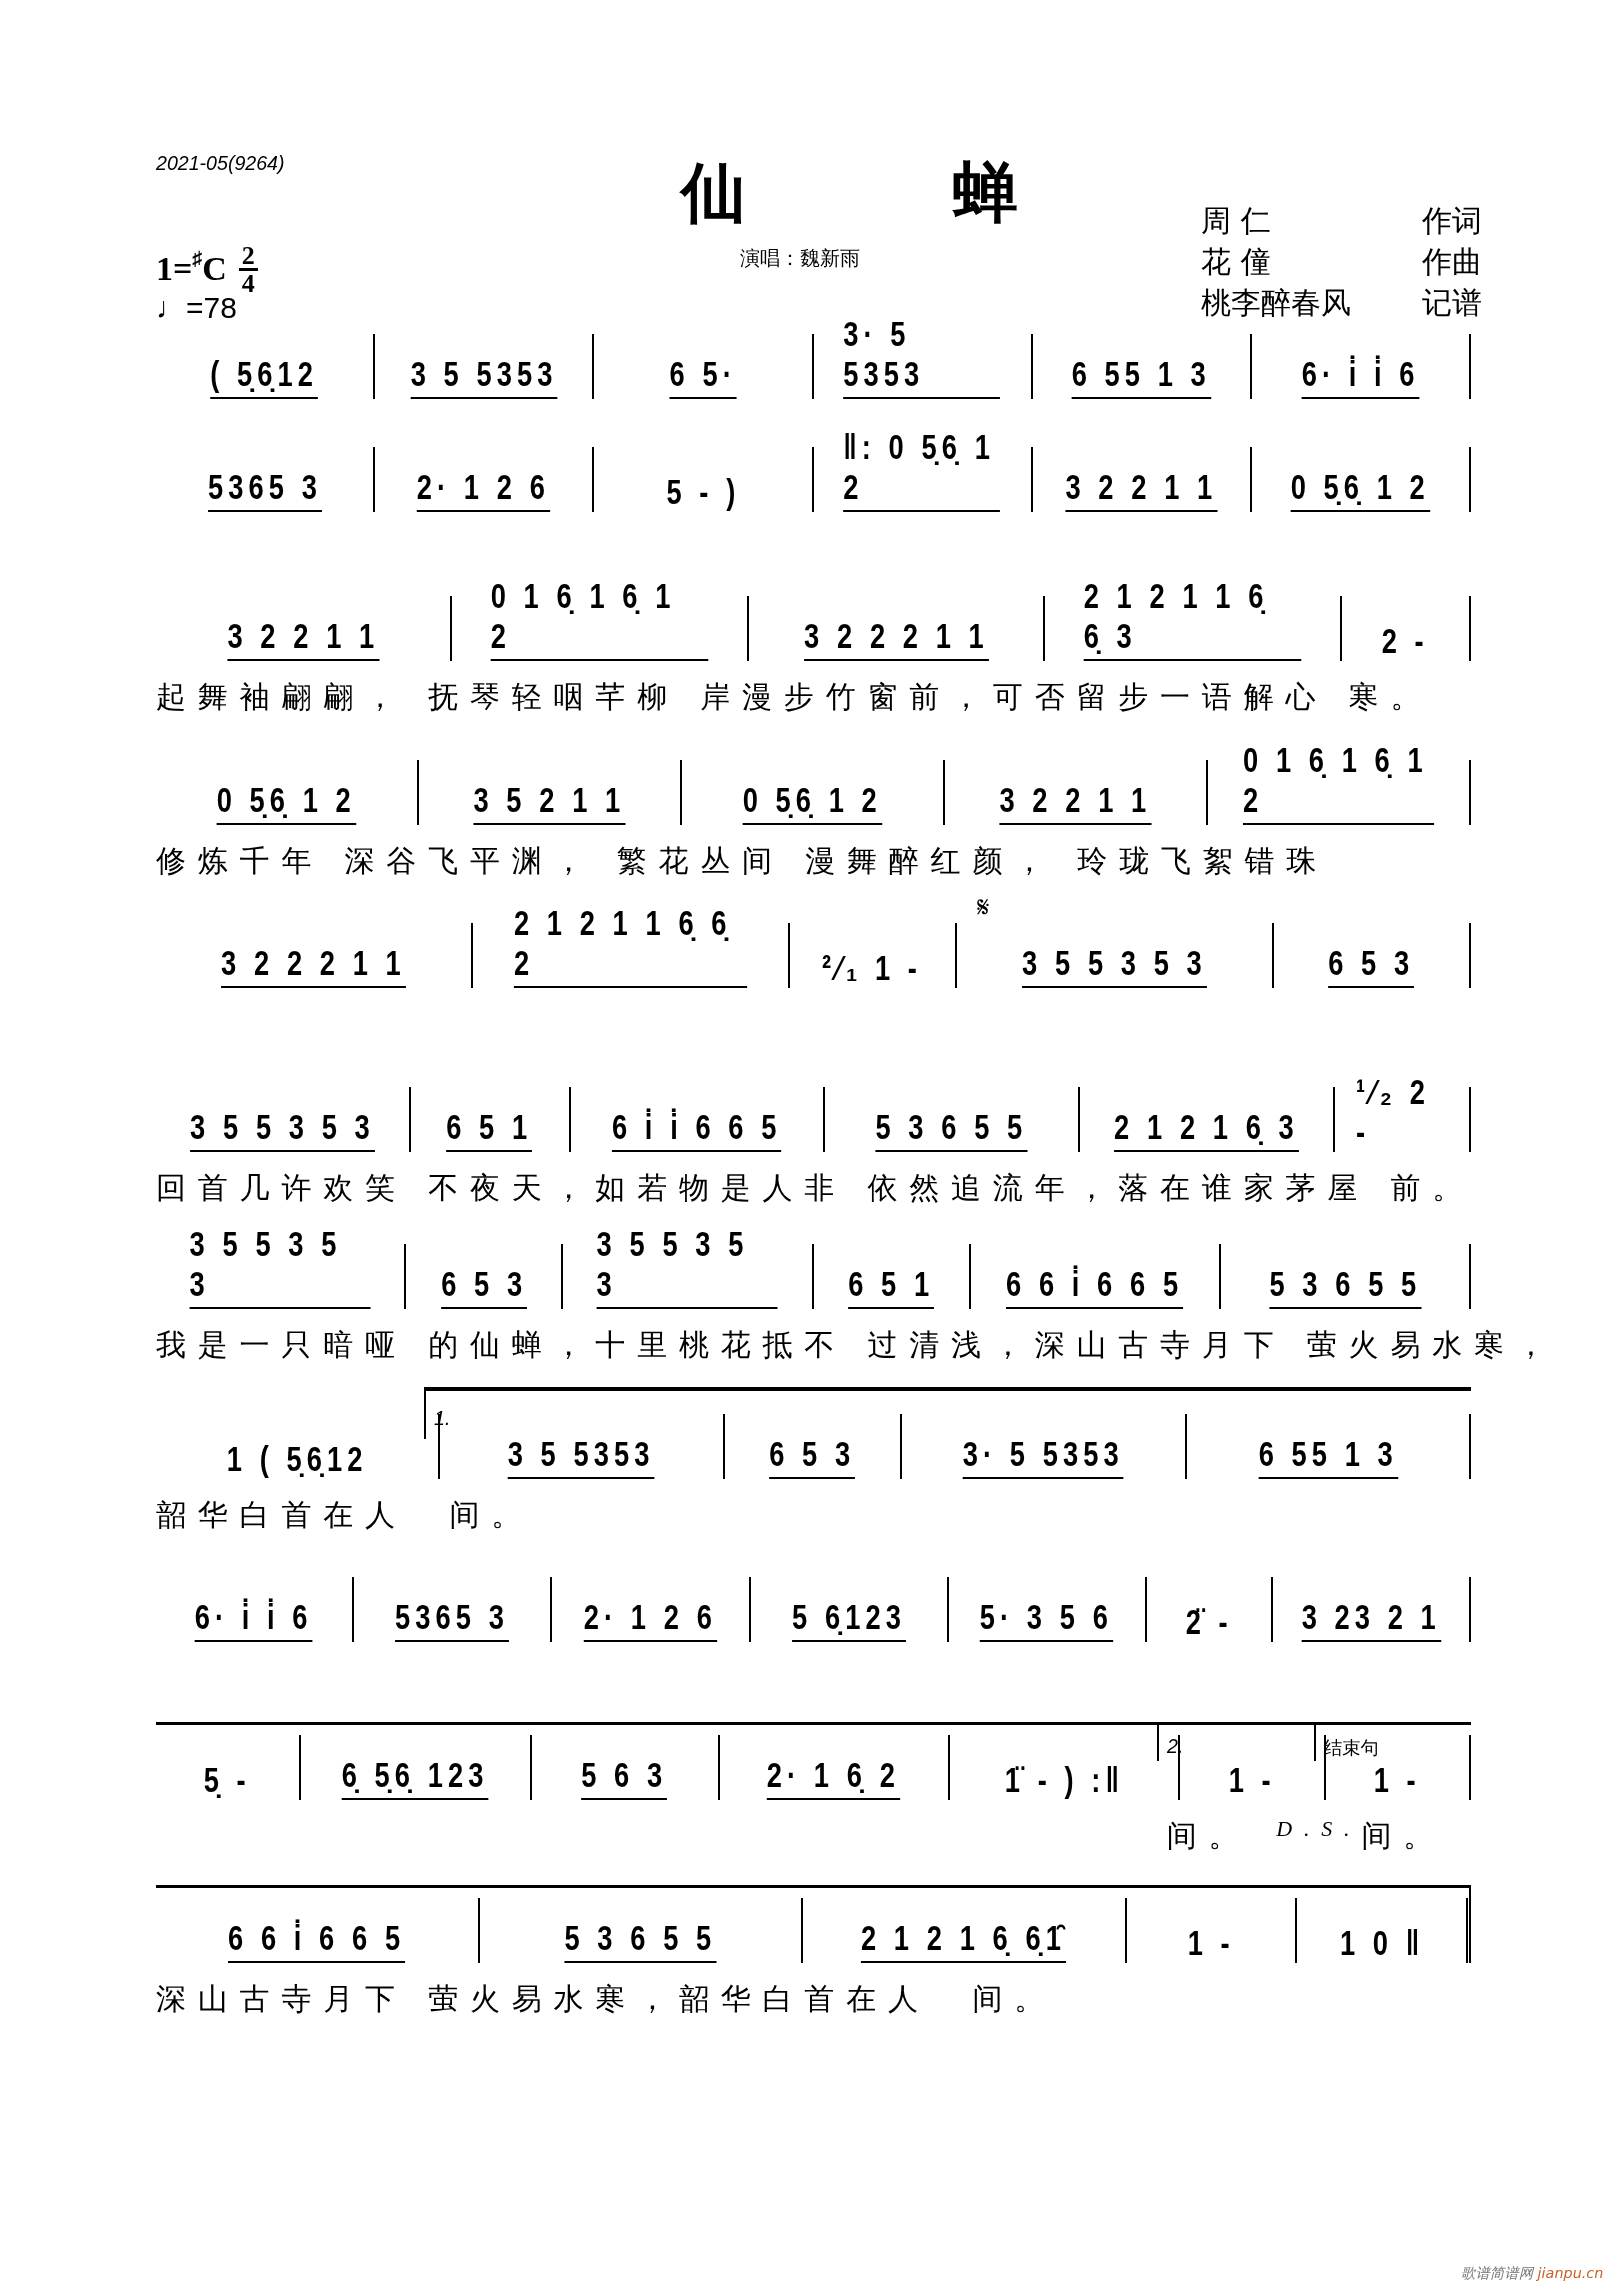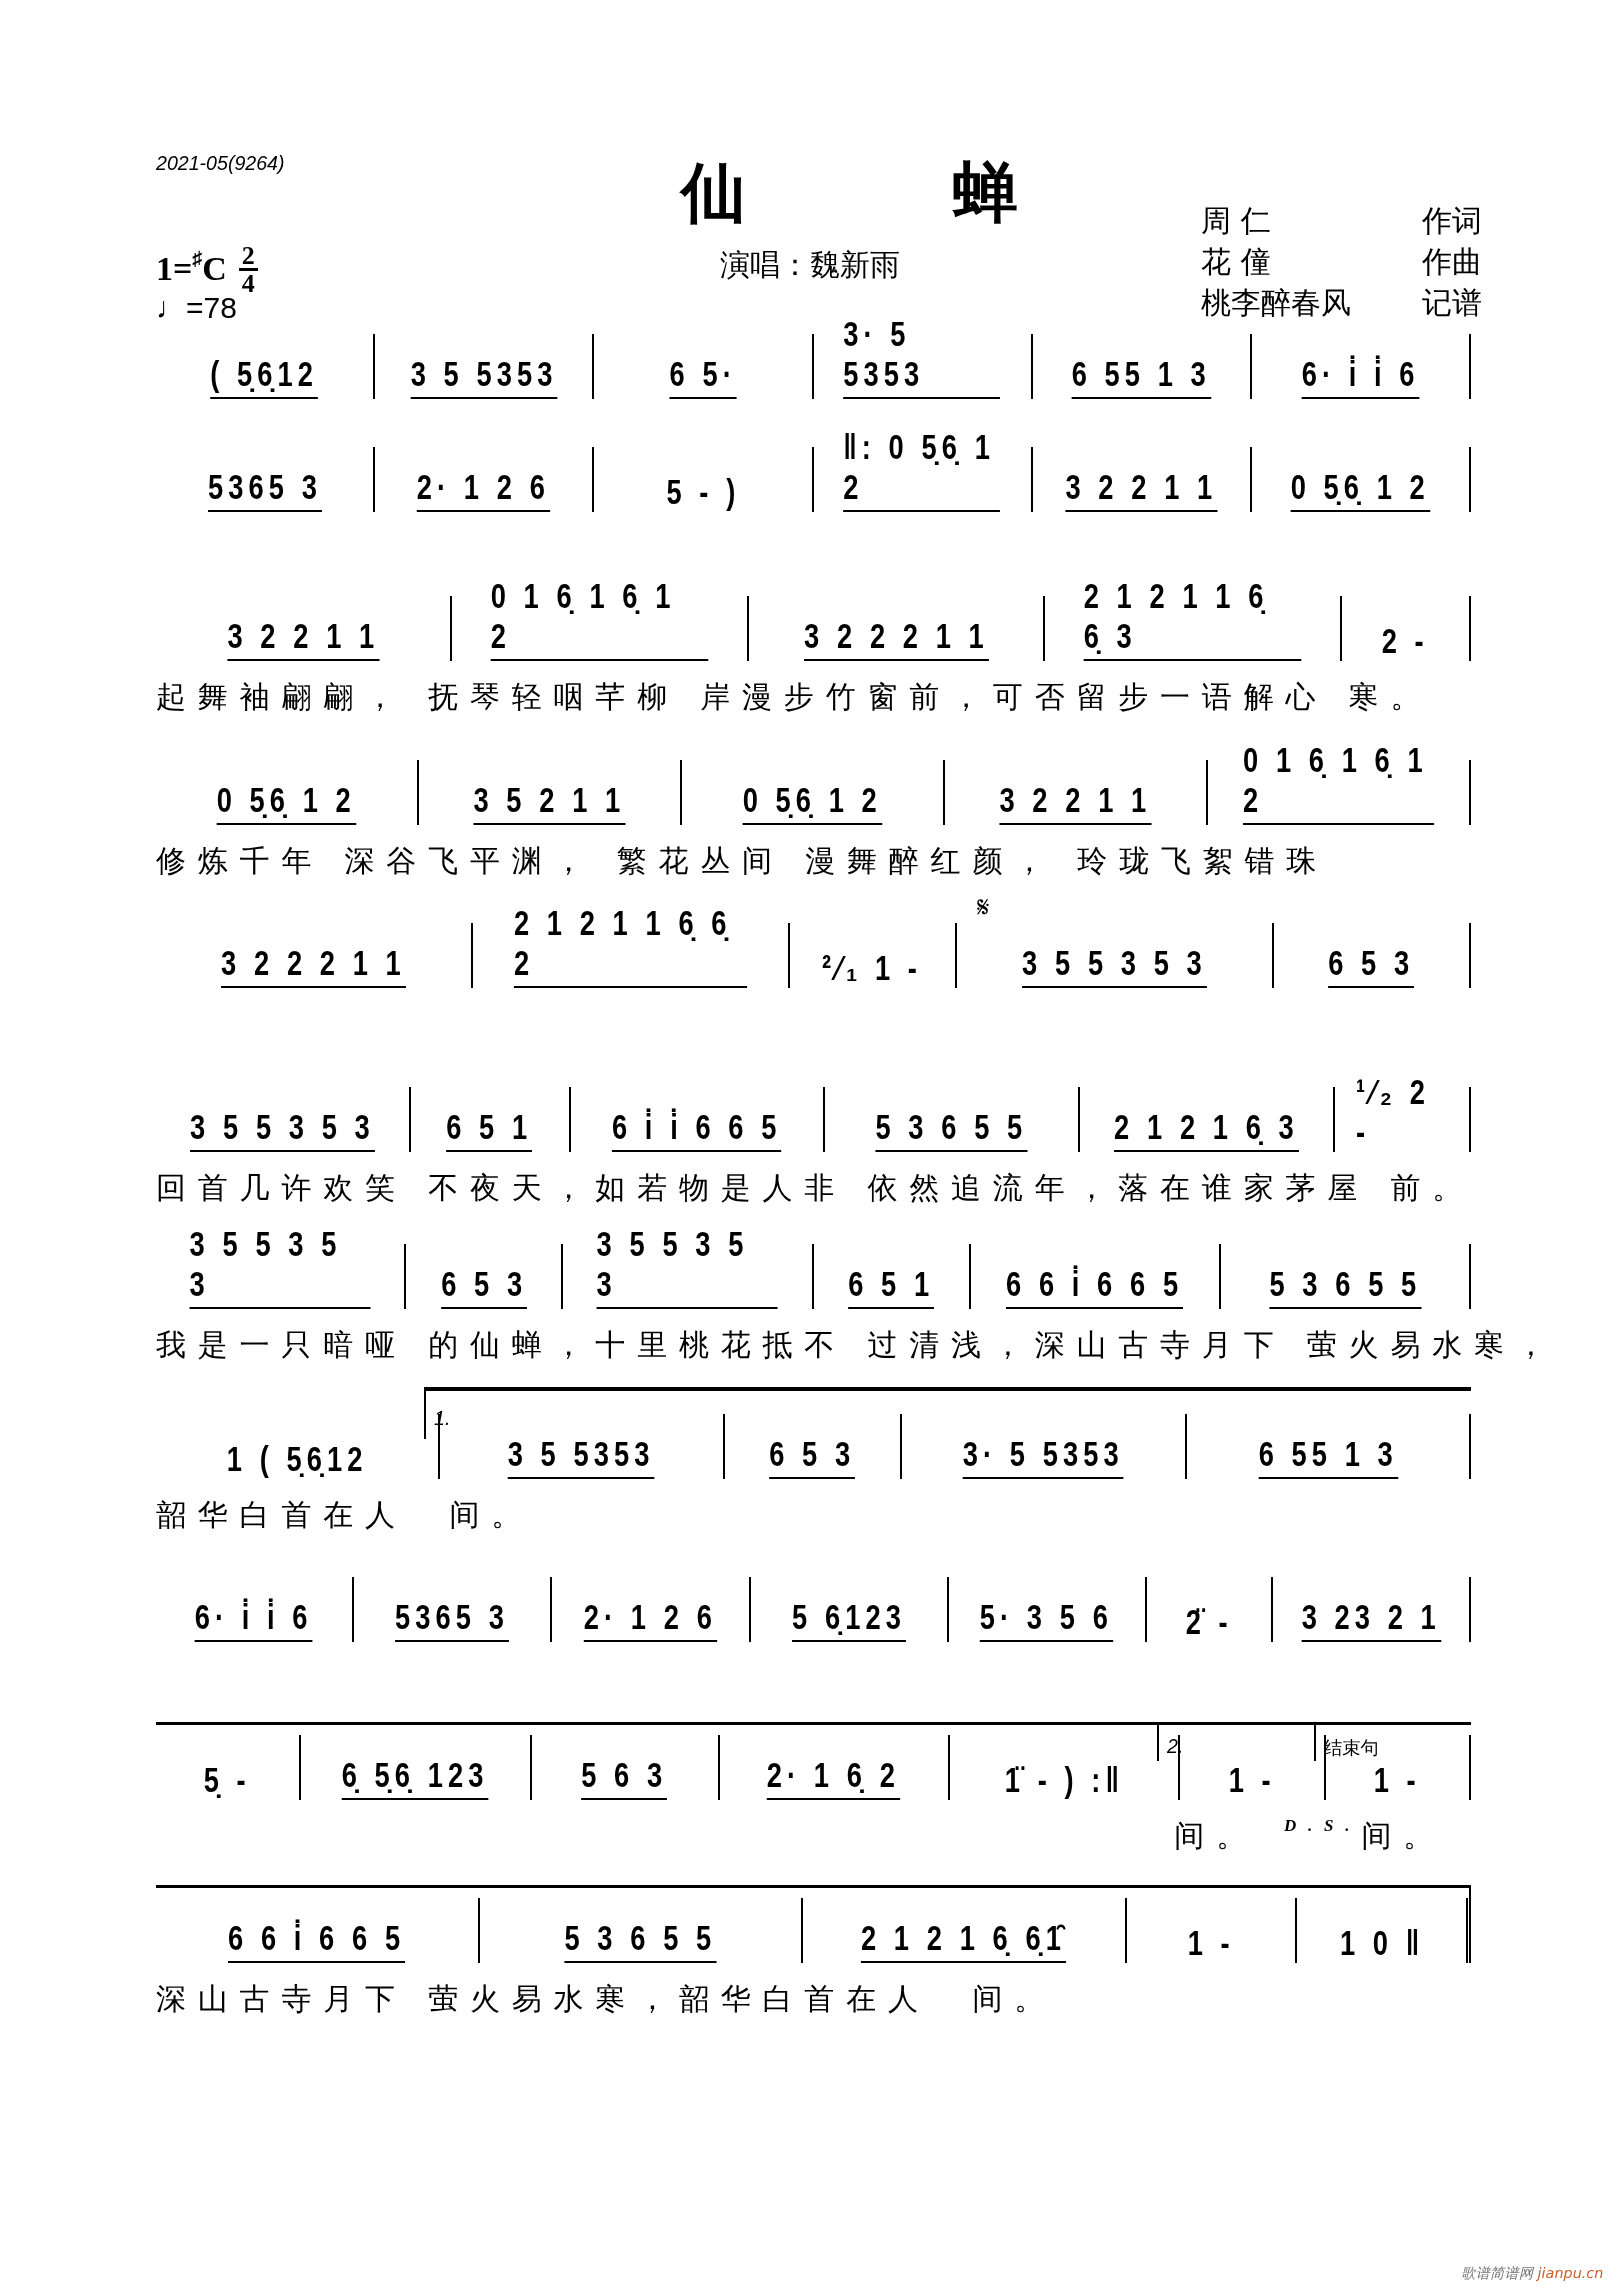--- a/index.html
+++ b/index.html
@@ -1,21 +1,21 @@
 <!DOCTYPE html>
 <html style="font-size:10.5px"><head>
 <meta charset="utf-8">
 <style>
   html, body { margin: 0; padding: 0; background: #ffffff; }
   body { width: 1623px; height: 2295px; position: relative; overflow: hidden;
          font-family: "DejaVu Sans", sans-serif; color: #000; }
   .abs { position: absolute; }
   .code { left: 156px; top: 152px; font-family: "Liberation Sans", sans-serif; font-style: italic; font-size: 19.6px; }
   .title { left: 681px; top: 149px; font-size: 65px; font-weight: bold; letter-spacing: 92px; font-family: "DejaVu Serif", serif; }
-  .singer { left: 720px; top: 245px; font-size: 30px; font-family: "DejaVu Sans", sans-serif; }
+  .singer { left: 740px; top: 245px; font-size: 20px; font-family: "DejaVu Sans", sans-serif; }
   .credits { left: 1201px; top: 200px; font-size: 30px; line-height: 41px; font-family: "DejaVu Serif", serif; }
   .credit-row { display: flex; width: 281px; justify-content: space-between; }
   .credit-row .role { margin-left: auto; padding-left: 19.6px; text-align: center; }
   .key { left: 156px; top: 243px; font-size: 34px; font-weight: bold; font-family: "Liberation Serif", serif; display:flex; align-items:center; }
   .key .sharp { font-size: 19.6px; vertical-align: top; position: relative; top: -10.5px; }
   .timesig { display: inline-flex; flex-direction: column; align-items: center; margin-left: 11.8px; font-size: 26px; line-height: 25px; }
   .timesig .line { width: 19.6px; height: 2.6px; background: #000; }
   .tempo { left: 156px; top: 291px; font-size: 30px; font-family: "Liberation Sans", sans-serif; }
 
   .row { position: absolute; left: 156px; width: 1315px; }
@@ -26,21 +26,21 @@
   .notes { letter-spacing: 6.5px; transform: scaleX(0.78); }
   .ul1 { border-bottom: 2.6px solid #000; padding-bottom: 2.6px; }
   .ul2 { border-bottom: 2.6px double #000; padding-bottom: 2.6px; }
   .lyrics { display: flex; justify-content: flex-end; font-family: "DejaVu Sans", sans-serif; font-size: 30px;
             letter-spacing: 11.8px; margin-top: 15.7px; white-space: pre; }
   .lyrics.left { justify-content: flex-start; }
   .volta { position: absolute; font-family: "Liberation Sans", sans-serif; font-style: italic; font-size: 19.6px; }
   .volta-line { position: absolute; height: 3.3px; background: #000; }
   .volta-tick { position: absolute; width: 2px; background: #000; }
   .segno { position: absolute; font-size: 29px; font-family: "DejaVu Serif", serif; }
-  .ds { font-family: "Liberation Serif", serif; font-style: italic; font-weight: bold; font-size: 17px; }
+  .ds { font-family: "Liberation Serif", serif; font-style: italic; font-weight: normal; font-size: 22px; }
   .watermark { right: 19.6px; bottom: 11.8px; font-size: 14.4px; color: #777; font-style: italic; }
   .watermark .domain { color: #c8602a; }
 </style>
 </head>
 <body>
 
 <div class="abs code">2021-05(9264)</div>
 <div class="abs title">仙 蝉</div>
 <div class="abs singer">演唱：魏新雨</div>
 

